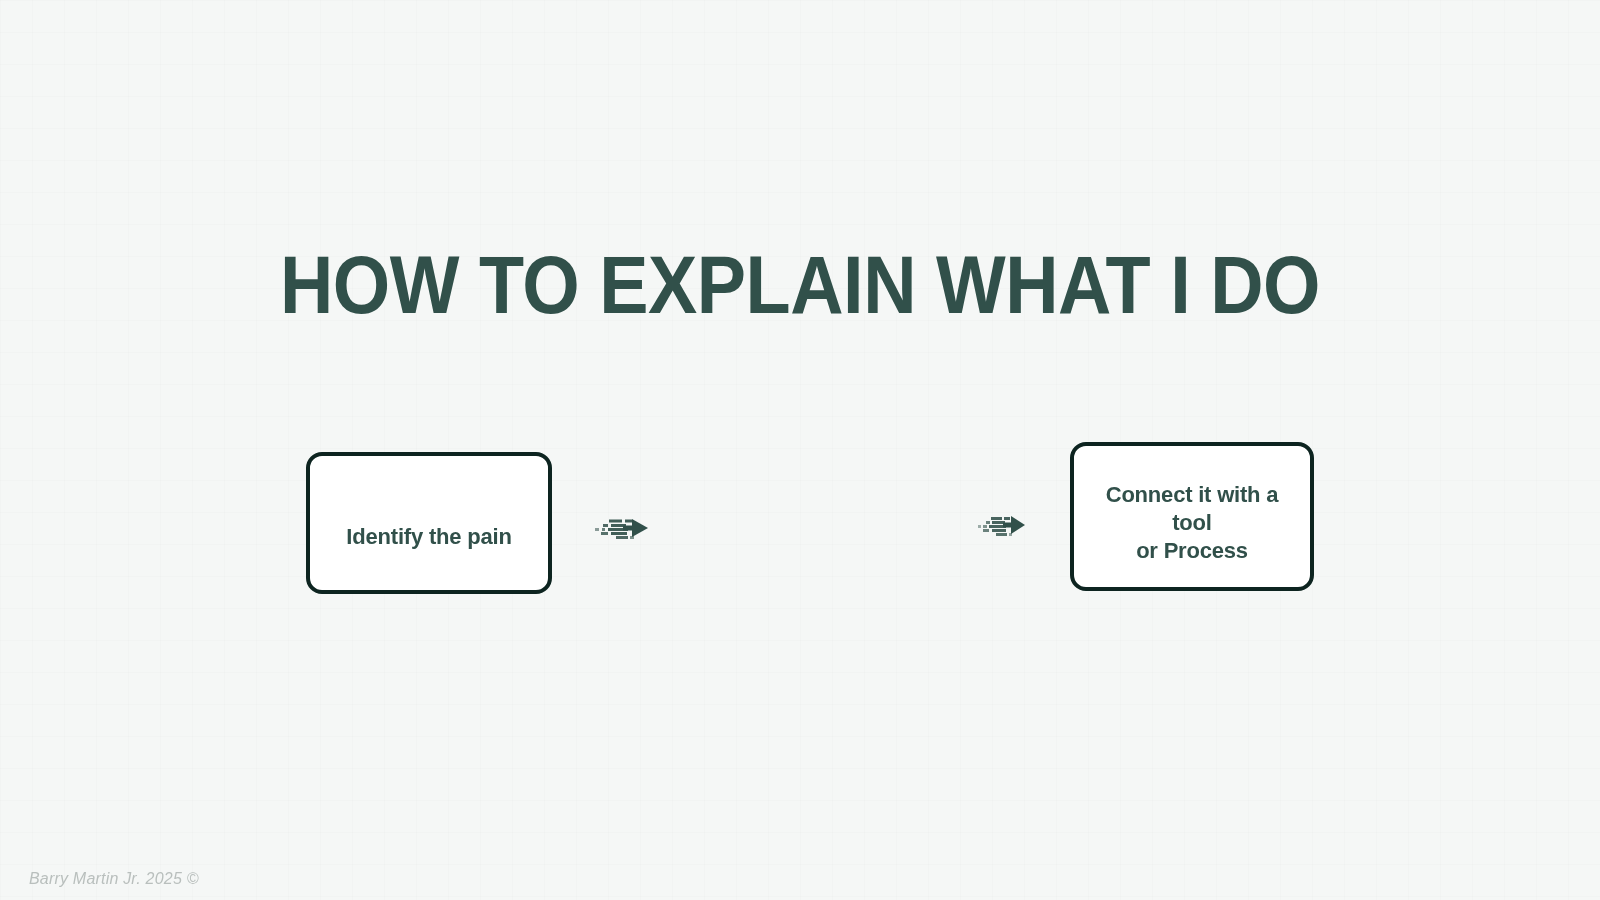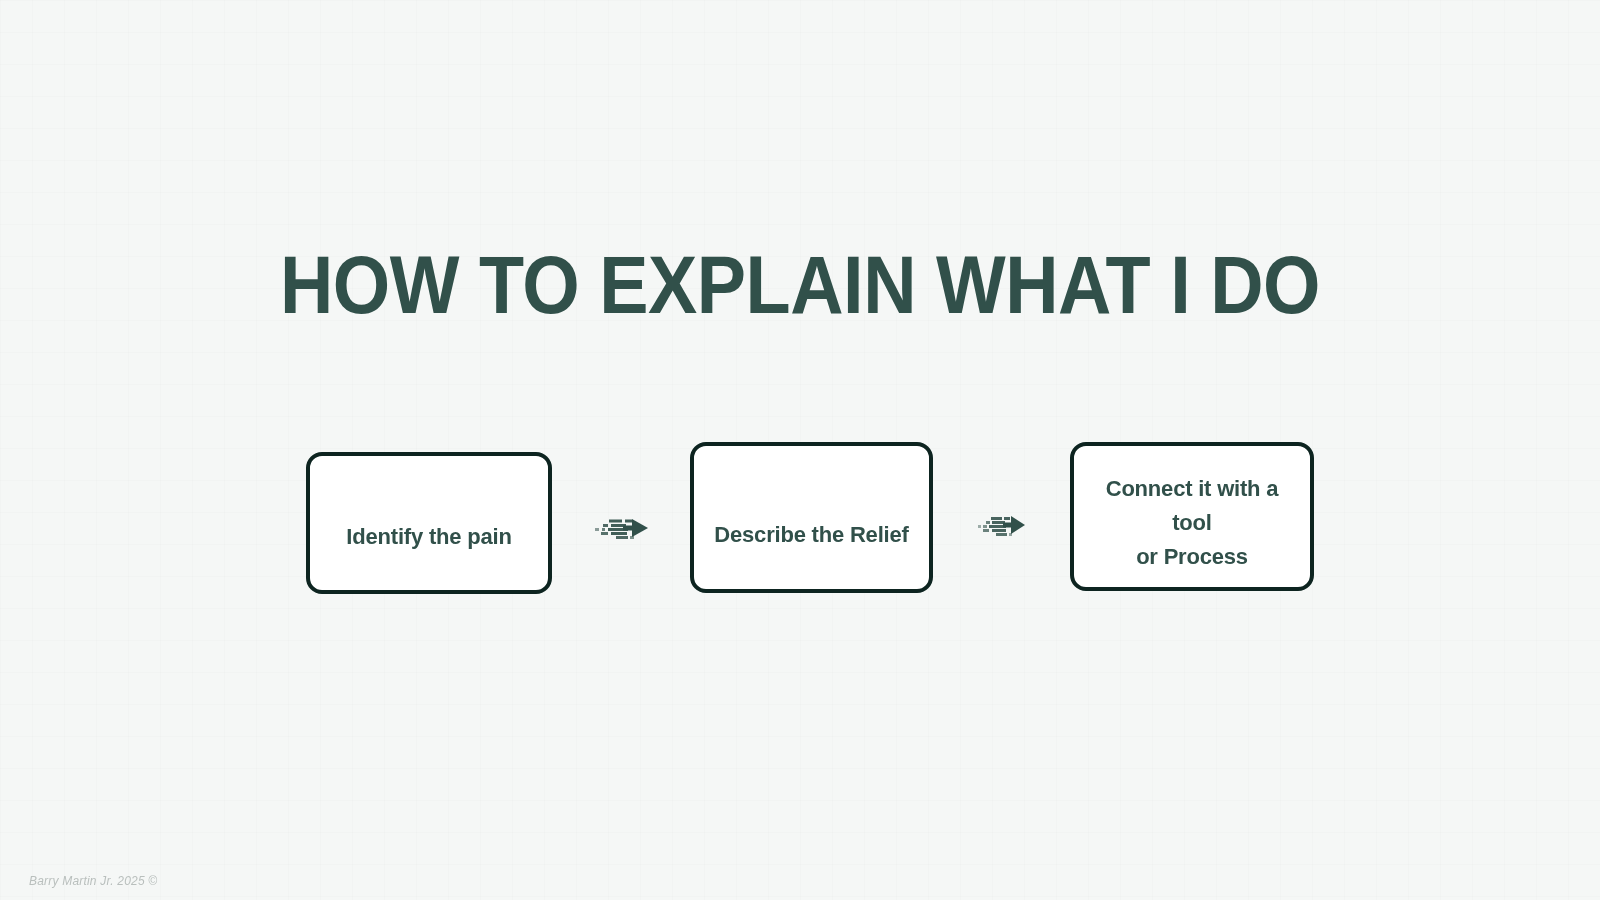--- a/index.html
+++ b/index.html
@@ -62,21 +62,21 @@
     background: #ffffff;
     border: 4px solid #0d2420;
     border-radius: 16px;
     display: flex;
     align-items: center;
     justify-content: center;
     text-align: center;
     color: #31504a;
     font-weight: 700;
     font-size: 22px;
-    line-height: 34px;
+    line-height: 28px;
     letter-spacing: -0.2px;
     padding: 0 18px;
   }
 
   #flow-box-1 {
     left: 306px;
     top: 452px;
     width: 246px;
     height: 142px;
   }
@@ -118,21 +118,21 @@
     top: 506px;
     width: 52px;
     height: 38px;
   }
 
   
   #slide-footer {
     position: absolute;
     left: 29px;
     bottom: 12px;
-    font-size: 12px;
+    font-size: 16px;
     font-style: italic;
     letter-spacing: 0.2px;
     color: #b9bfbd;
     white-space: nowrap;
   }
 </style>
 </head>
 <body>
 
 <div id="slide-bg-texture"></div>
@@ -166,23 +166,20 @@
 
           <rect x="9" y="24.0" width="7" height="3" opacity="0.8"></rect>
           <rect x="19" y="24.0" width="16" height="3" opacity="0.92"></rect>
 
           <rect x="24" y="28.0" width="12" height="3" opacity="0.85"></rect>
           <rect x="38" y="28.0" width="4" height="3" opacity="0.6"></rect>
         </g>
       </svg>
     </div>
 
-    <div class="flow-box" id="flow-box-2">
-      <span class="flow-box-label">Describe the Relief</span>
-    </div>
 
     <div class="flow-arrow" id="flow-arrow-2">
       <svg width="52" height="38" viewBox="0 0 52 38" xmlns="http://www.w3.org/2000/svg">
         <g fill="#31504a">
 
           <path d="M36 10 L50 19 L36 28 Z"></path>
           <rect x="28" y="16.5" width="10" height="5"></rect>
 
           <rect x="16" y="11.0" width="11" height="3" opacity="0.88"></rect>
           <rect x="29" y="11.0" width="6" height="3" opacity="0.88"></rect>

